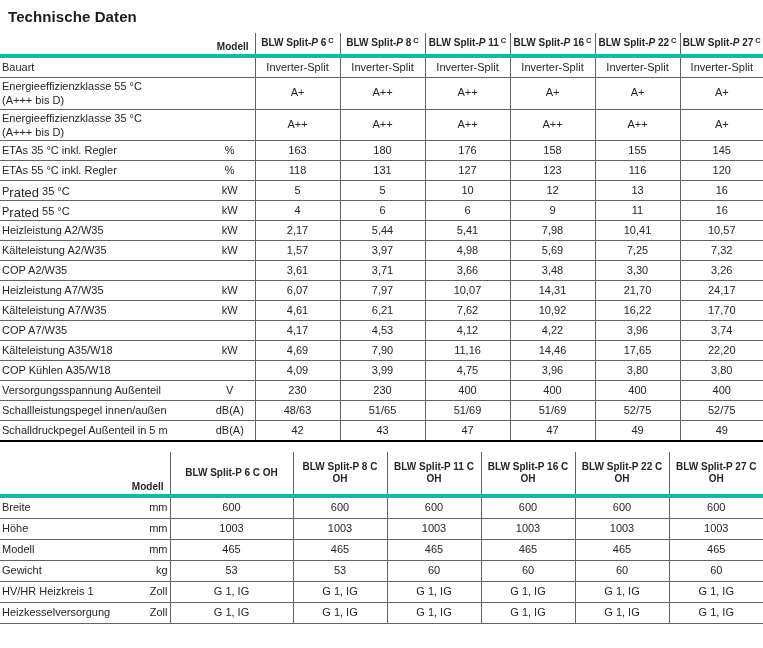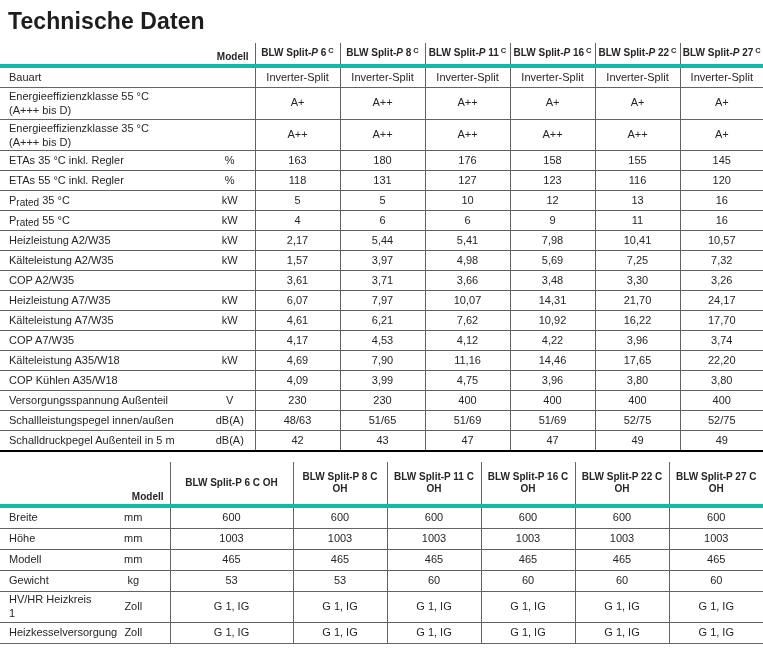--- a/index.html
+++ b/index.html
@@ -3,42 +3,42 @@
 <meta charset="utf-8">
 <style>
   html, body { margin: 0; padding: 0; background: #ffffff; }
   .page {
     width: 763px; height: 648px; overflow: hidden; box-sizing: border-box;
     background: #ffffff; color: #262626;
     font-family: "Liberation Sans", sans-serif;
     padding-top: 6px;
   }
   .title {
-    font-size: 23px; font-weight: bold; color: #1d1d1d;
+    font-size: 15px; font-weight: bold; color: #1d1d1d;
     margin: 2px 0 8px 8px; letter-spacing: 0.1px;
   }
   table {
     border-collapse: collapse; table-layout: fixed;
     width: 763px; font-size: 11px; color: #262626;
   }
   td { padding: 1px 2px; text-align: center; vertical-align: middle; line-height: 1.25; }
   tr.body-row td { border-bottom: 1px solid #636363; height: 17px; }
   tr.head td { border-bottom: 4px solid #14b8a6; font-weight: bold; font-size: 10px; }
   tr.last td { border-bottom: 2px solid #000000; }
   td.corner { text-align: right; font-weight: normal; font-size: 11px; padding-right: 6px; vertical-align: bottom; }
   td.vline { border-left: 1px solid #636363; }
-  td.lbl { text-align: left; padding-left: 9px; }
+  td.lbl { text-align: left; padding-left: 2px; }
   td.unit { text-align: center; }
-  .t2 td.unit { text-align: center; padding-left: 2px; }
+  .t2 td.unit { text-align: right; padding-left: 2px; }
   .t1 tr.head td { height: 19px; white-space: nowrap; }
   .t2 tr.head td.model { height: 40px; vertical-align: middle; }
   .t2 tr.body-row td { height: 18px; }
   .it { font-style: italic; }
   .sup { font-size: 7.5px; vertical-align: top; position: relative; top: -1px; margin-left: 2px; font-weight: bold; }
-  .subs { font-size: 10px; vertical-align: baseline; position: relative; top: 2px; }
+  .subs { font-size: 13px; vertical-align: baseline; position: relative; top: 2px; }
   .t2 { margin-top: 10px; }
   .lbl2 { line-height: 1.3; }
 </style>
 </head>
 <body>
 
 <div class="page">
   <div class="title">Technische Daten</div>
 
   <table class="t1">

